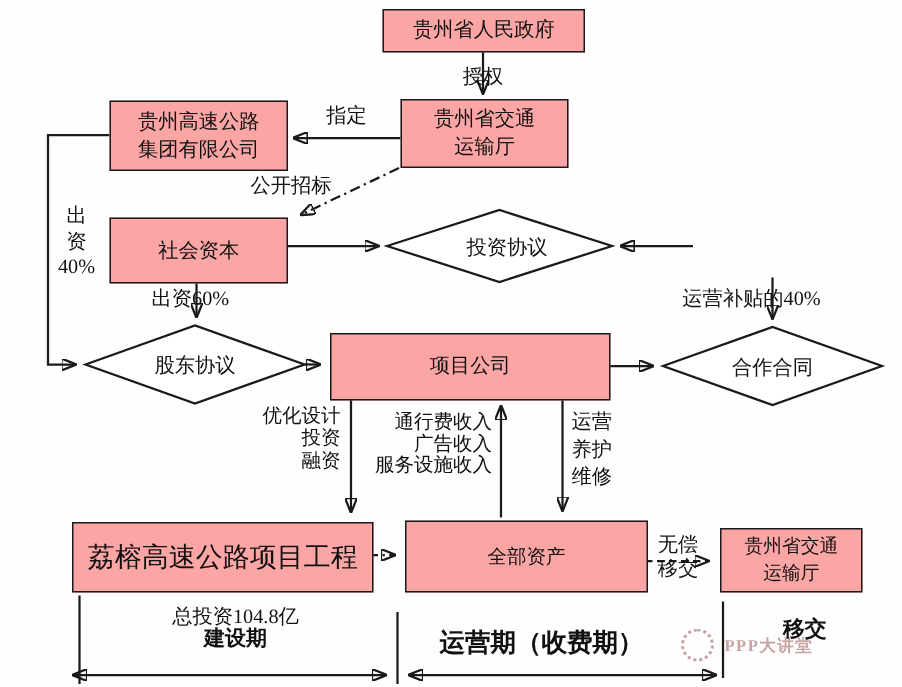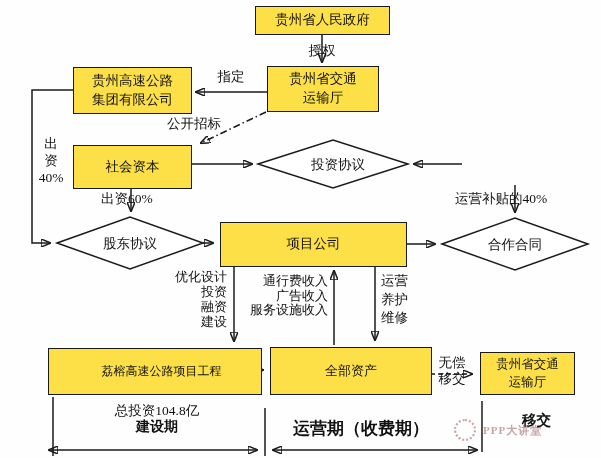--- a/index.html
+++ b/index.html
@@ -4,21 +4,21 @@
 <style>
   html,body{margin:0;padding:0;background:#fff;}
   #stage{
     position:relative;width:601px;height:458px;background:#fefefe;overflow:hidden;
     font-family:"Liberation Serif","DejaVu Serif",serif;color:#111;
   }
   #connectors{position:absolute;left:0;top:0;width:601px;height:458px;}
   #connectors path, #connectors polyline{fill:none;stroke:#1a1a1a;stroke-width:1.5;}
   #connectors .diamond{fill:#fff;stroke:#1a1a1a;stroke-width:1.5;}
   .box{
-    position:absolute;border:1.5px solid #1a1a1a;background:#fde047;
+    position:absolute;border:1.5px solid #1a1a1a;background:#fca5a5;
     display:flex;flex-direction:column;align-items:center;justify-content:center;
     text-align:center;font-size:13.5px;line-height:1.4;
   }
   .lbl{position:absolute;font-size:13.5px;white-space:nowrap;line-height:1.2;}
   .dlabel{position:absolute;width:100px;text-align:center;font-size:13.5px;}
   .bold{font-weight:bold;}
   .rcol{text-align:right;}
   .watermark{
     position:absolute;left:454px;top:419px;display:flex;align-items:center;gap:7px;
     color:#c9a2a2;
@@ -88,21 +88,21 @@
 
   <div class="box" style="left:73px;top:145px;width:117px;height:42px;">
     <div>社会资本</div>
   </div>
 
 
   <div class="box" style="left:220px;top:222px;width:185px;height:43px;">
     <div>项目公司</div>
   </div>
 
-  <div class="box" style="left:48px;top:348px;width:199px;height:45px;font-size:12px;padding-left:13px;">
+  <div class="box" style="left:48px;top:348px;width:199px;height:45px;font-size:18px;">
     <div>荔榕高速公路项目工程</div>
   </div>
 
   <div class="box" style="left:270px;top:347px;width:160px;height:46px;font-size:13px;">
     <div>全部资产</div>
   </div>
 
   <div class="box" style="left:480px;top:352px;width:93px;height:41px;font-size:12.5px;">
     <div>贵州省交通</div>
     <div>运输厅</div>
@@ -122,21 +122,20 @@
     <div>40%</div>
   </div>
 
   <div class="lbl" style="left:101px;top:191px;">出资60%</div>
   <div class="lbl" style="left:450px;top:191px;width:102px;text-align:center;">运营补贴的40%</div>
 
   <div class="lbl rcol" style="left:147px;top:269px;width:80px;line-height:15px;font-size:13px;">
     <div>优化设计</div>
     <div>投资</div>
     <div>融资</div>
-    <div>建设</div>
   </div>
 
   <div class="lbl rcol" style="left:240px;top:274px;width:88px;line-height:14.5px;font-size:13px;">
     <div>通行费收入</div>
     <div>广告收入</div>
     <div>服务设施收入</div>
   </div>
 
   <div class="lbl" style="left:381px;top:272px;width:40px;line-height:18.5px;">
     <div>运营</div>

